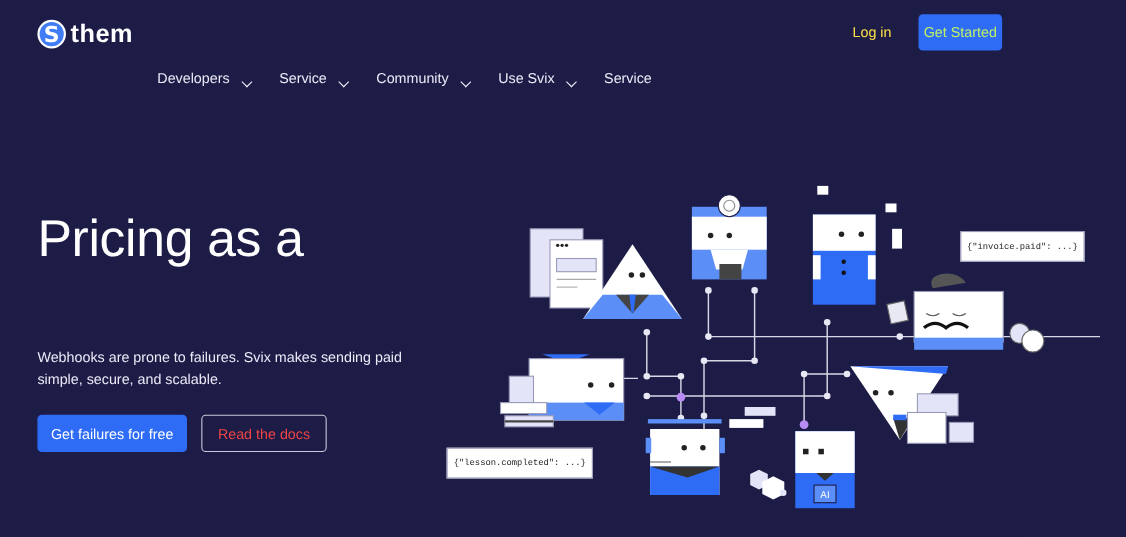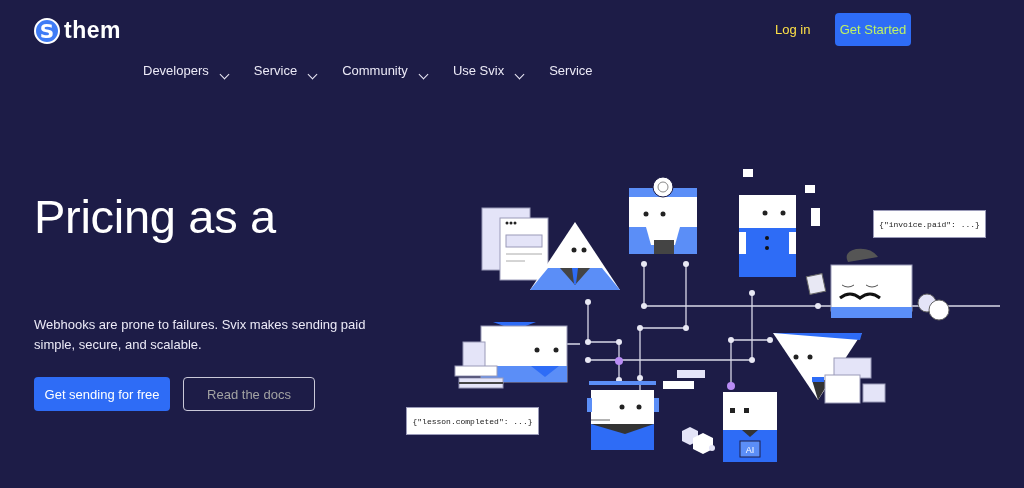--- a/index.html
+++ b/index.html
@@ -11,21 +11,21 @@
   .logo-mark span { position: absolute; left: 0; top: 0; width: 22px; height: 22px; color: #fff; font-weight: bold; font-size: 20px; line-height: 22px; text-align: center; font-family: "DejaVu Sans", sans-serif; }
   .logo-text { font-size: 23px; font-weight: bold; color: #fff; letter-spacing: 0.5px; }
   .menu { position: absolute; top: 22px; left: 143px; display: flex; font-size: 13px; color: #eceaf7; }
   .menu-item { display: flex; align-items: flex-end; margin-right: 26px; cursor: pointer; margin-top: 41px; }
   .chev { display: inline-block; width: 7px; height: 7px; border-right: 1.6px solid #eceaf7; border-bottom: 1.6px solid #eceaf7; transform: rotate(45deg); margin-left: 12px; margin-top: -4px; }
   .login { position: absolute; left: 775px; top: 22px; font-size: 13px; color: #fde047; }
   .getstarted { position: absolute; left: 835px; top: 13px; width: 76px; height: 33px; background: #2e6cf6; border-radius: 4px; font-size: 13px; color: #bef264; display: flex; align-items: center; justify-content: center; }
   .hero-title { position: absolute; left: 34px; top: 190px; font-size: 47px; line-height: 54px; font-weight: normal; color: #fff; letter-spacing: -0.3px; }
   .hero-sub { position: absolute; left: 34px; top: 315px; width: 360px; font-size: 13px; line-height: 20px; color: #eceaf7; }
   .btn-primary { position: absolute; left: 34px; top: 377px; width: 136px; height: 34px; background: #2e6cf6; border-radius: 4px; font-size: 13px; display: flex; align-items: center; justify-content: center; color: #fff; }
-  .btn-secondary { position: absolute; left: 183px; top: 377px; width: 132px; height: 34px; border: 1px solid #c9c8d8; border-radius: 4px; font-size: 13px; display: flex; align-items: center; justify-content: center; color: #a3a3a3; }
+  .btn-secondary { position: absolute; left: 183px; top: 377px; width: 114px; height: 34px; border: 1px solid #c9c8d8; border-radius: 4px; font-size: 13px; display: flex; align-items: center; justify-content: center; color: #ef4444; }
   .illus { position: absolute; left: 400px; top: 160px; width: 600px; height: 310px; }
   .bubble { position: absolute; background: #fff; color: #222; font-family: "Liberation Mono", monospace; font-size: 8px; display: flex; align-items: center; justify-content: center; border: 1px solid #9a9ab8; }
 </style>
 </head>
 <body>
 
 <div class="nav">
   <div class="logo">
     <div class="logo-mark">
         <span>S</span>
@@ -52,21 +52,21 @@
     <div class="menu-item">
         <span>Service</span>
       </div>
   </div>
   <a class="login">Log in</a>
   <a class="getstarted">Get Started</a>
 </div>
 
 <h1 class="hero-title"><span>Pricing as a</span><br></h1>
 <p class="hero-sub">Webhooks are prone to failures. Svix makes sending paid simple, secure, and scalable.</p>
-<a class="btn-primary">Get sending for free</a>
+<a class="btn-primary">Get failures for free</a>
 <a class="btn-secondary">Read the docs</a>
 
 <div class="illus">
   <svg width="600" height="310" viewBox="400 160 600 310">
 
     <g stroke="#d8d8e8" stroke-width="1.3" fill="none">
       <path d="M588 302 V342 H619 V360 M588 360 H752 V293"></path>
       <path d="M644 264 V306 H1000"></path>
       <path d="M686 264 V328 H640 V360"></path>
       <path d="M640 360 V420"></path>

